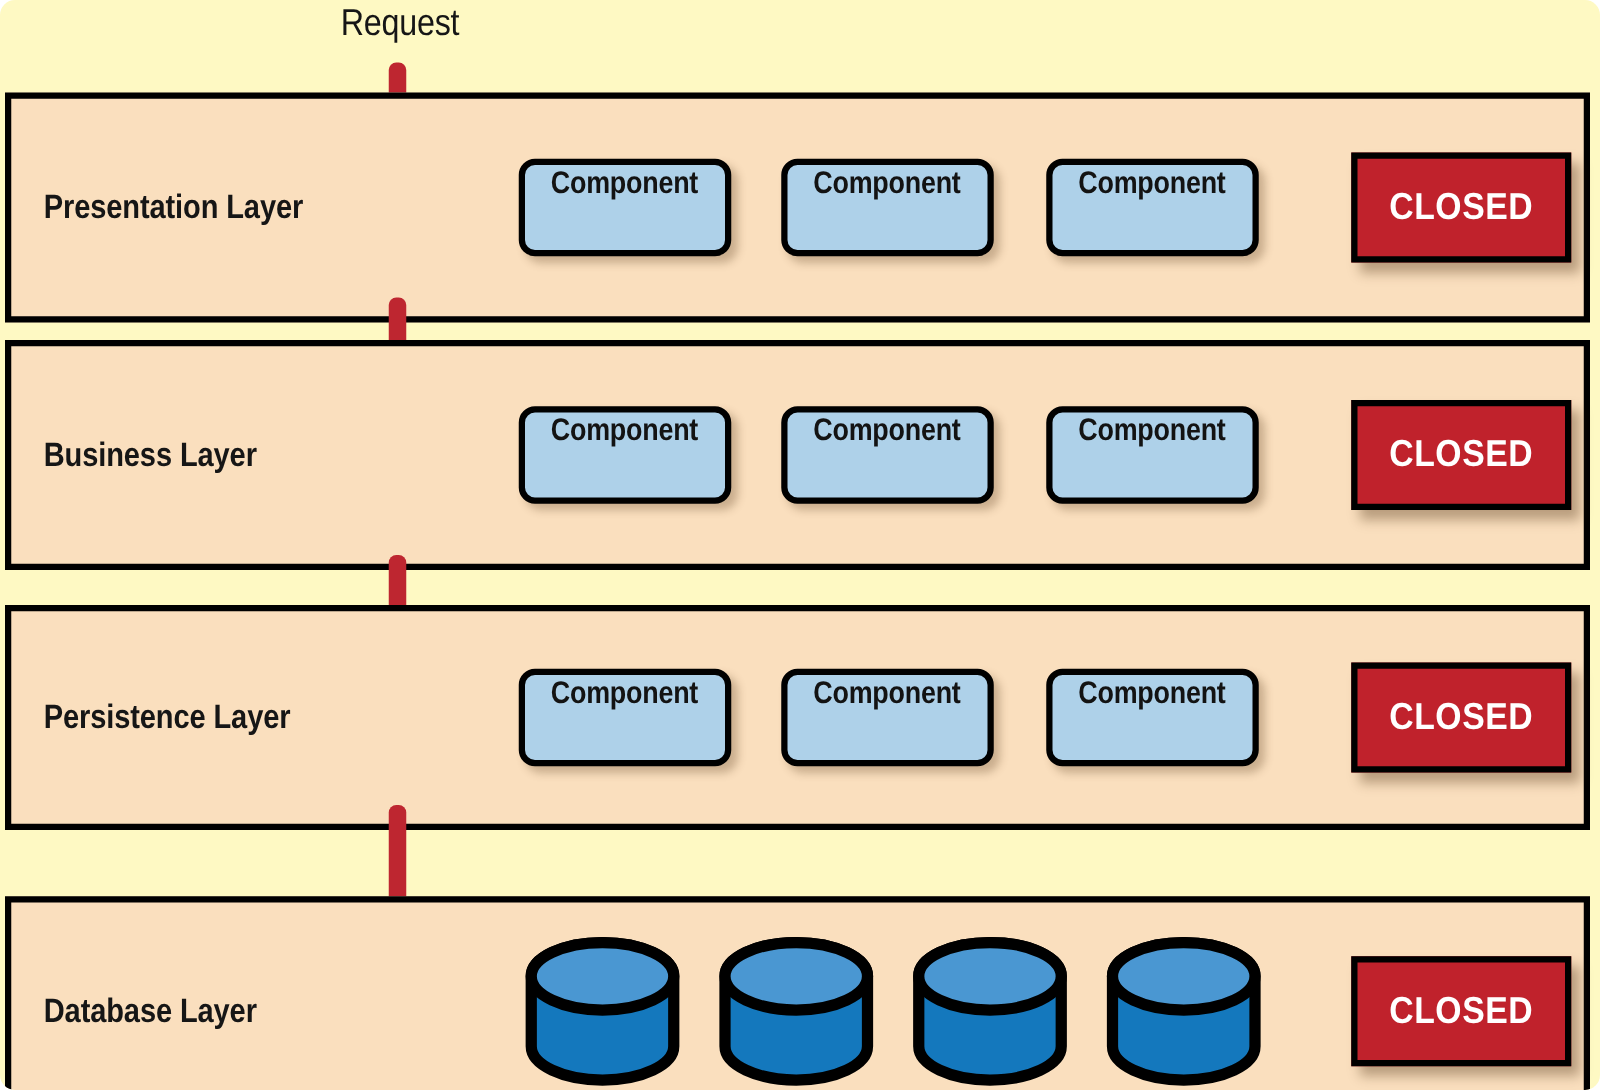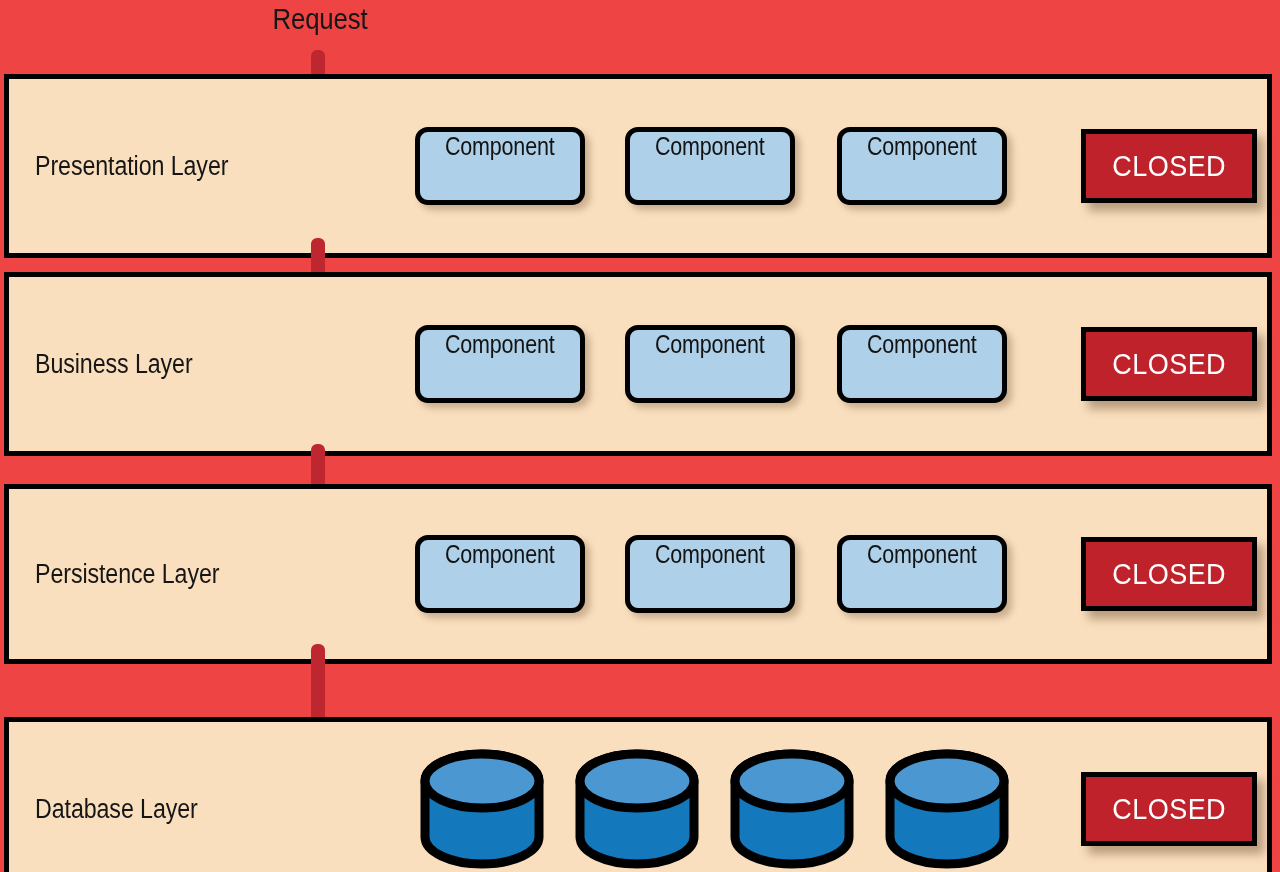--- a/index.html
+++ b/index.html
@@ -7,22 +7,23 @@
     padding: 0;
     background: #ffffff;
   }
   body {
     font-family: "Liberation Sans", sans-serif;
   }
   #diagram {
     position: relative;
     width: 1280px;
     height: 872px;
-    background: #ef4444;
+    background: #fef9c3;
     overflow: hidden;
+    border-radius: 12px;
   }
 
   
   .request-label {
     position: absolute;
     left: 200px;
     top: 2px;
     width: 240px;
     text-align: center;
     font-size: 30px;
@@ -35,20 +36,21 @@
   }
 
   
   .layer {
     position: absolute;
     left: 4px;
     width: 1268px;
     box-sizing: border-box;
     background: #fadfbe;
     border: 5px solid #000000;
+    font-weight: bold;
   }
   .layer-inner {
     position: relative;
     width: 100%;
     height: 100%;
   }
   .layer-label {
     position: absolute;
     left: 26px;
     top: 50%;
@@ -95,21 +97,21 @@
   }
   .cylinder svg { display: block; }
 
   
   .closed-badge {
     position: absolute;
     top: 50%;
     left: 1072px;
     transform: translateY(-50%);
     width: 176px;
-    height: 74px;
+    height: 88px;
     box-sizing: border-box;
     background: #c0222c;
     border: 5px solid #000000;
     display: flex;
     align-items: center;
     justify-content: center;
     box-shadow: 7px 8px 9px rgba(80, 50, 20, 0.38);
   }
   .closed-label {
     font-size: 30px;

